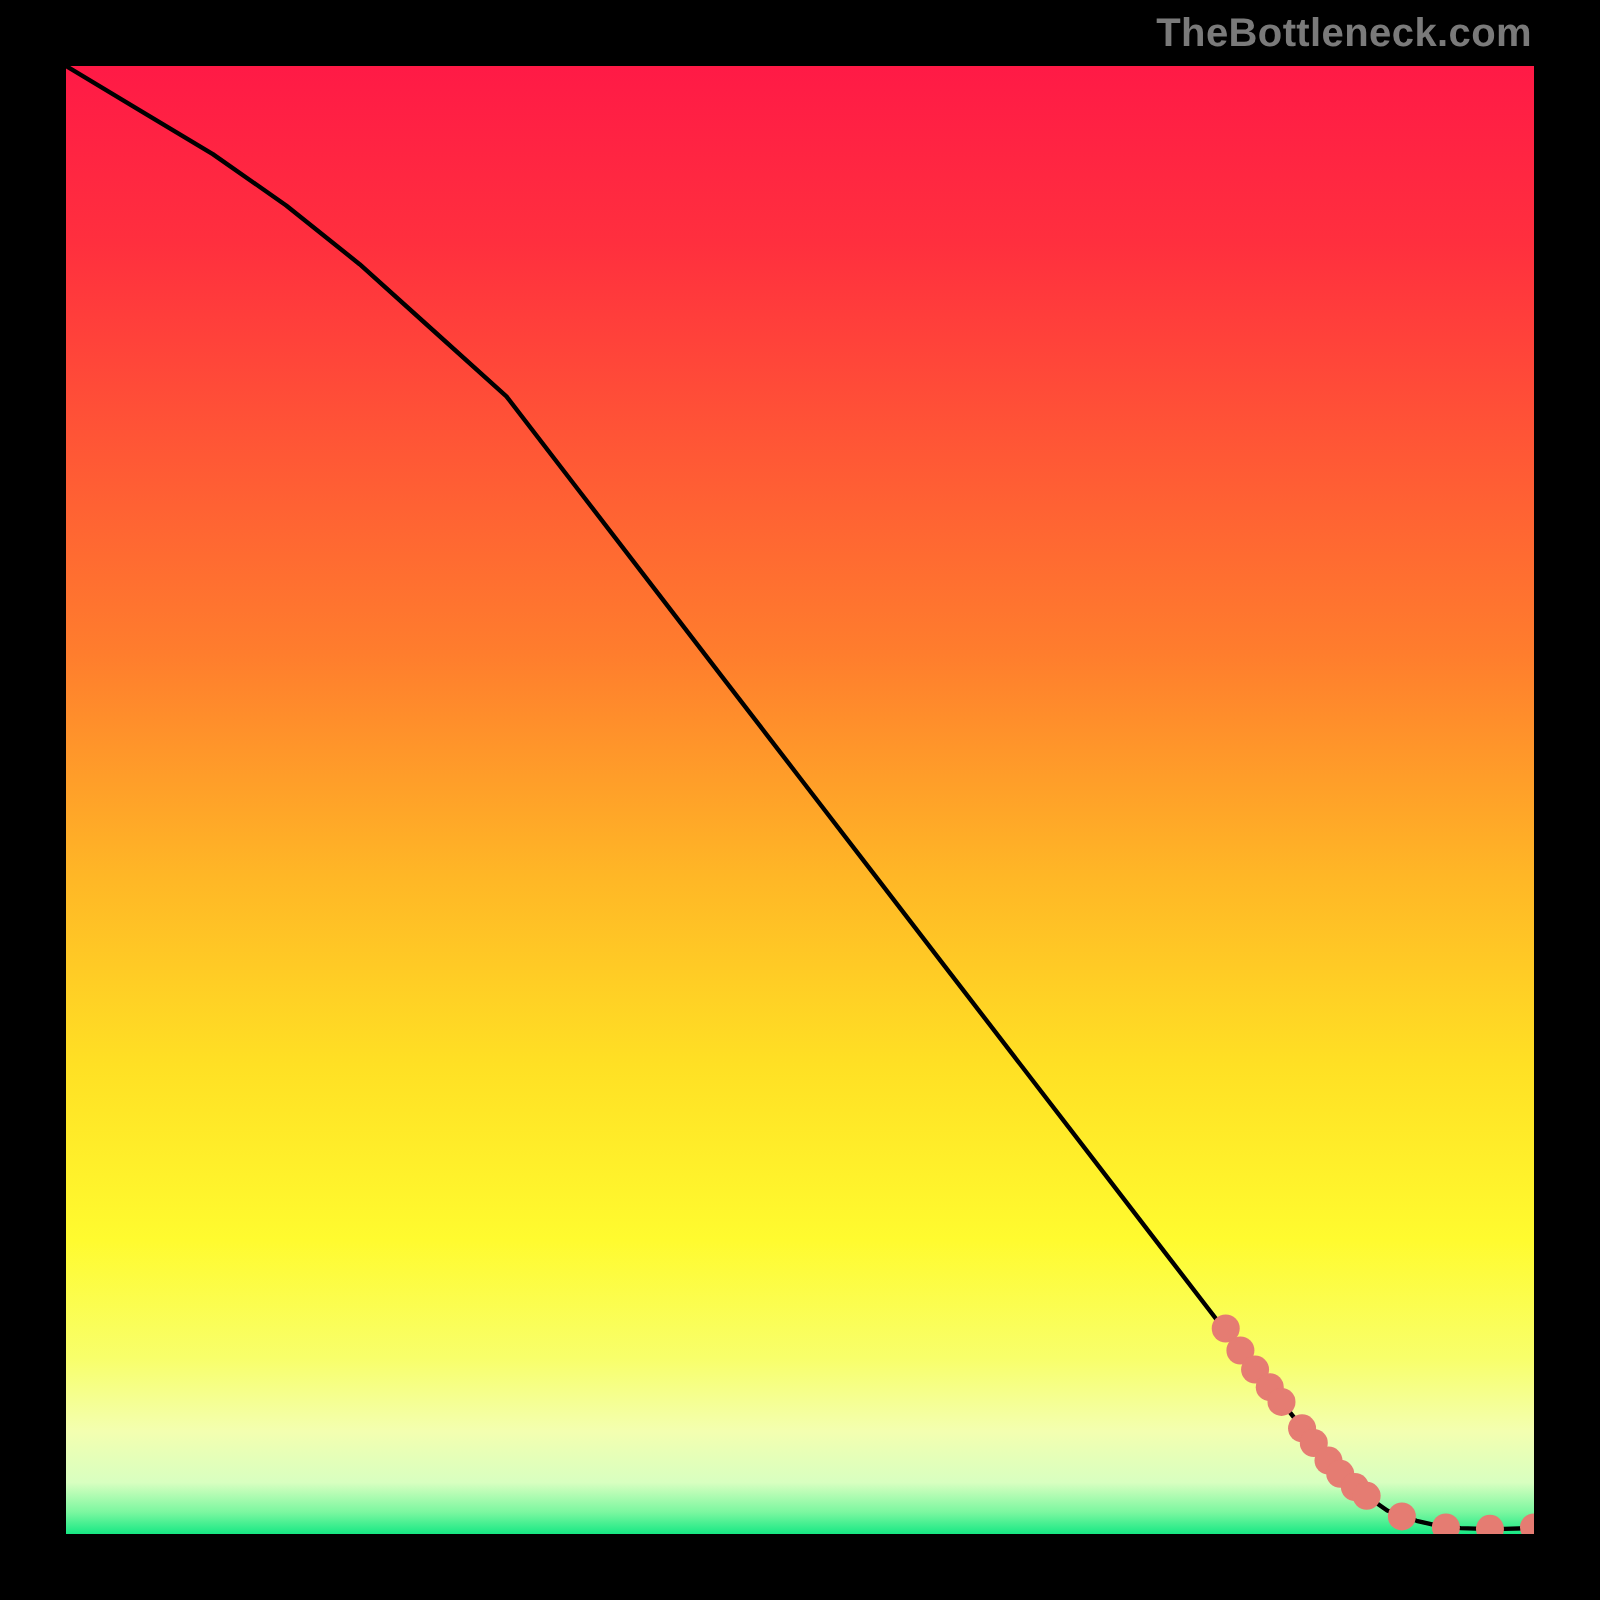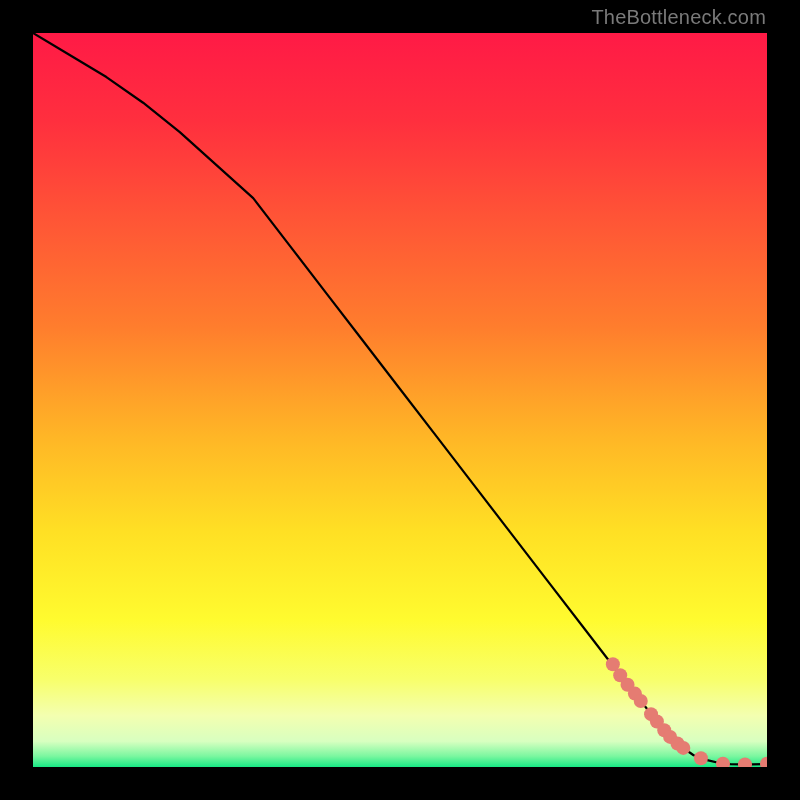--- a/index.html
+++ b/index.html
@@ -24,21 +24,21 @@
     width: 734px;
     height: 734px;
     overflow: hidden;
   }
   .attribution {
     position: absolute;
     top: 6px;
     right: 34px;
     color: #7a7a7a;
     font-size: 20px;
-    font-weight: 400;
+    font-weight: 700;
     letter-spacing: 0.2px;
   }
   svg {
     display: block;
   }
 </style>
 </head>
 <body>
 
 <div class="stage">

